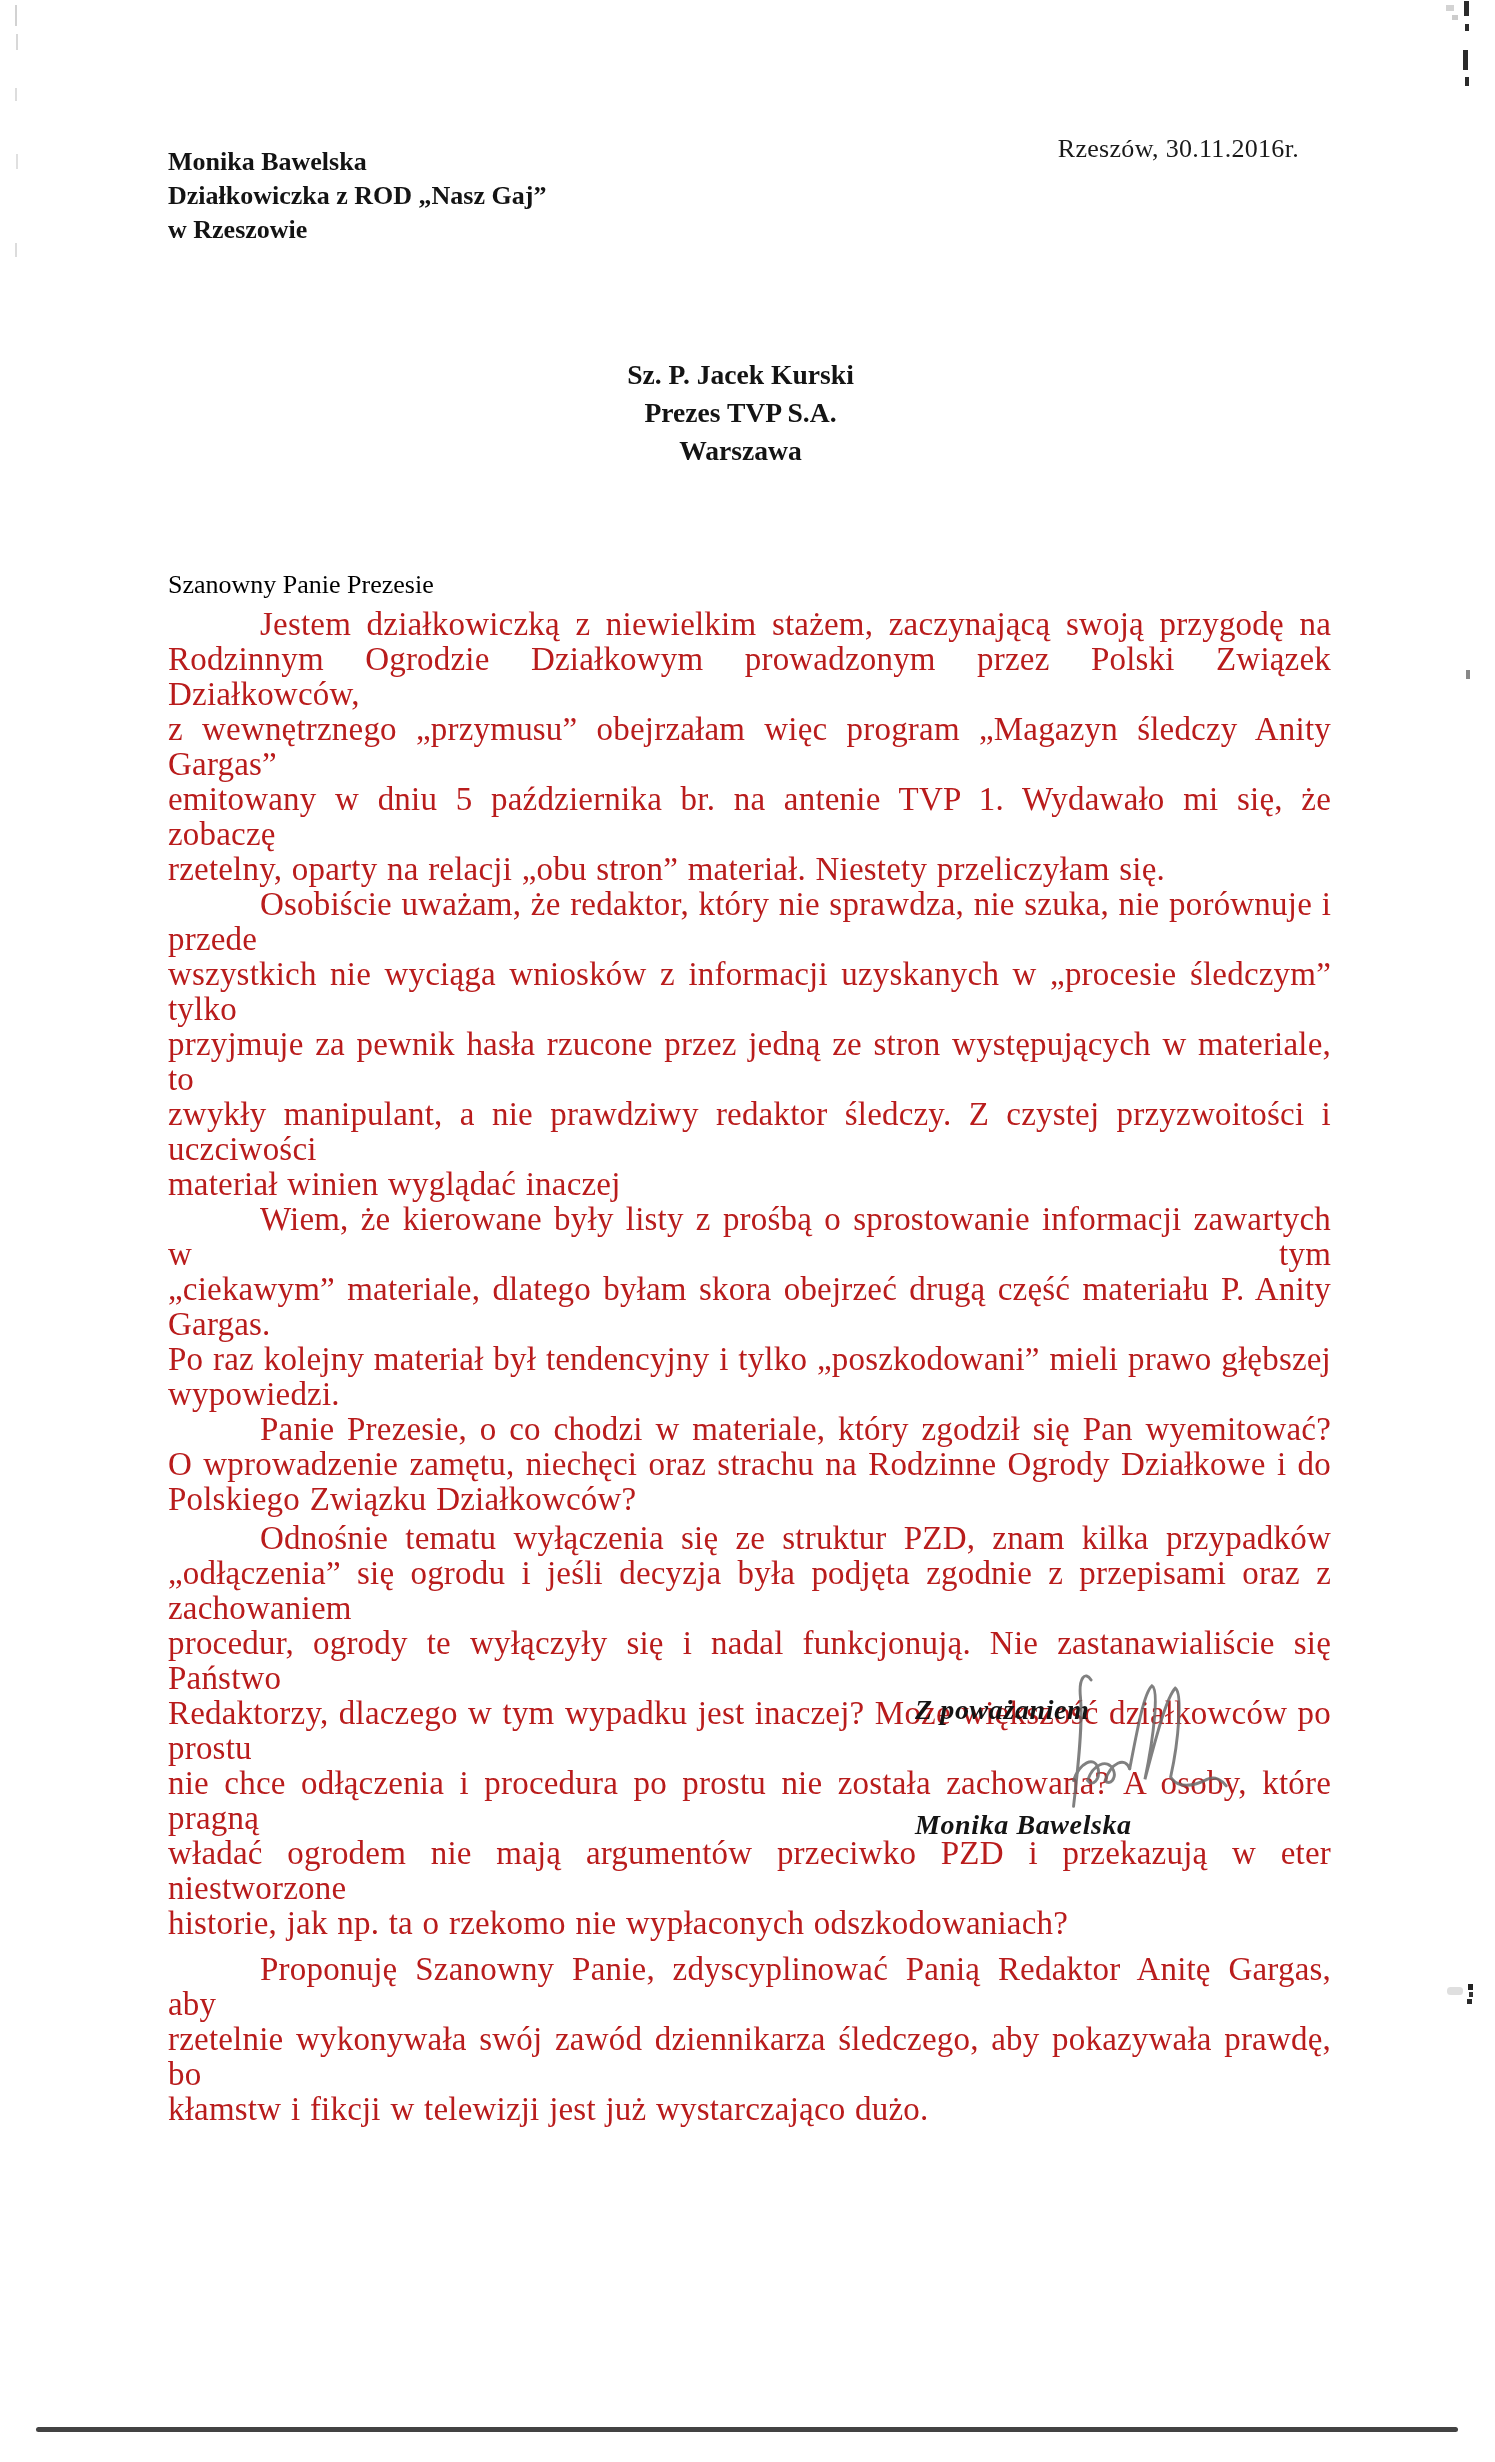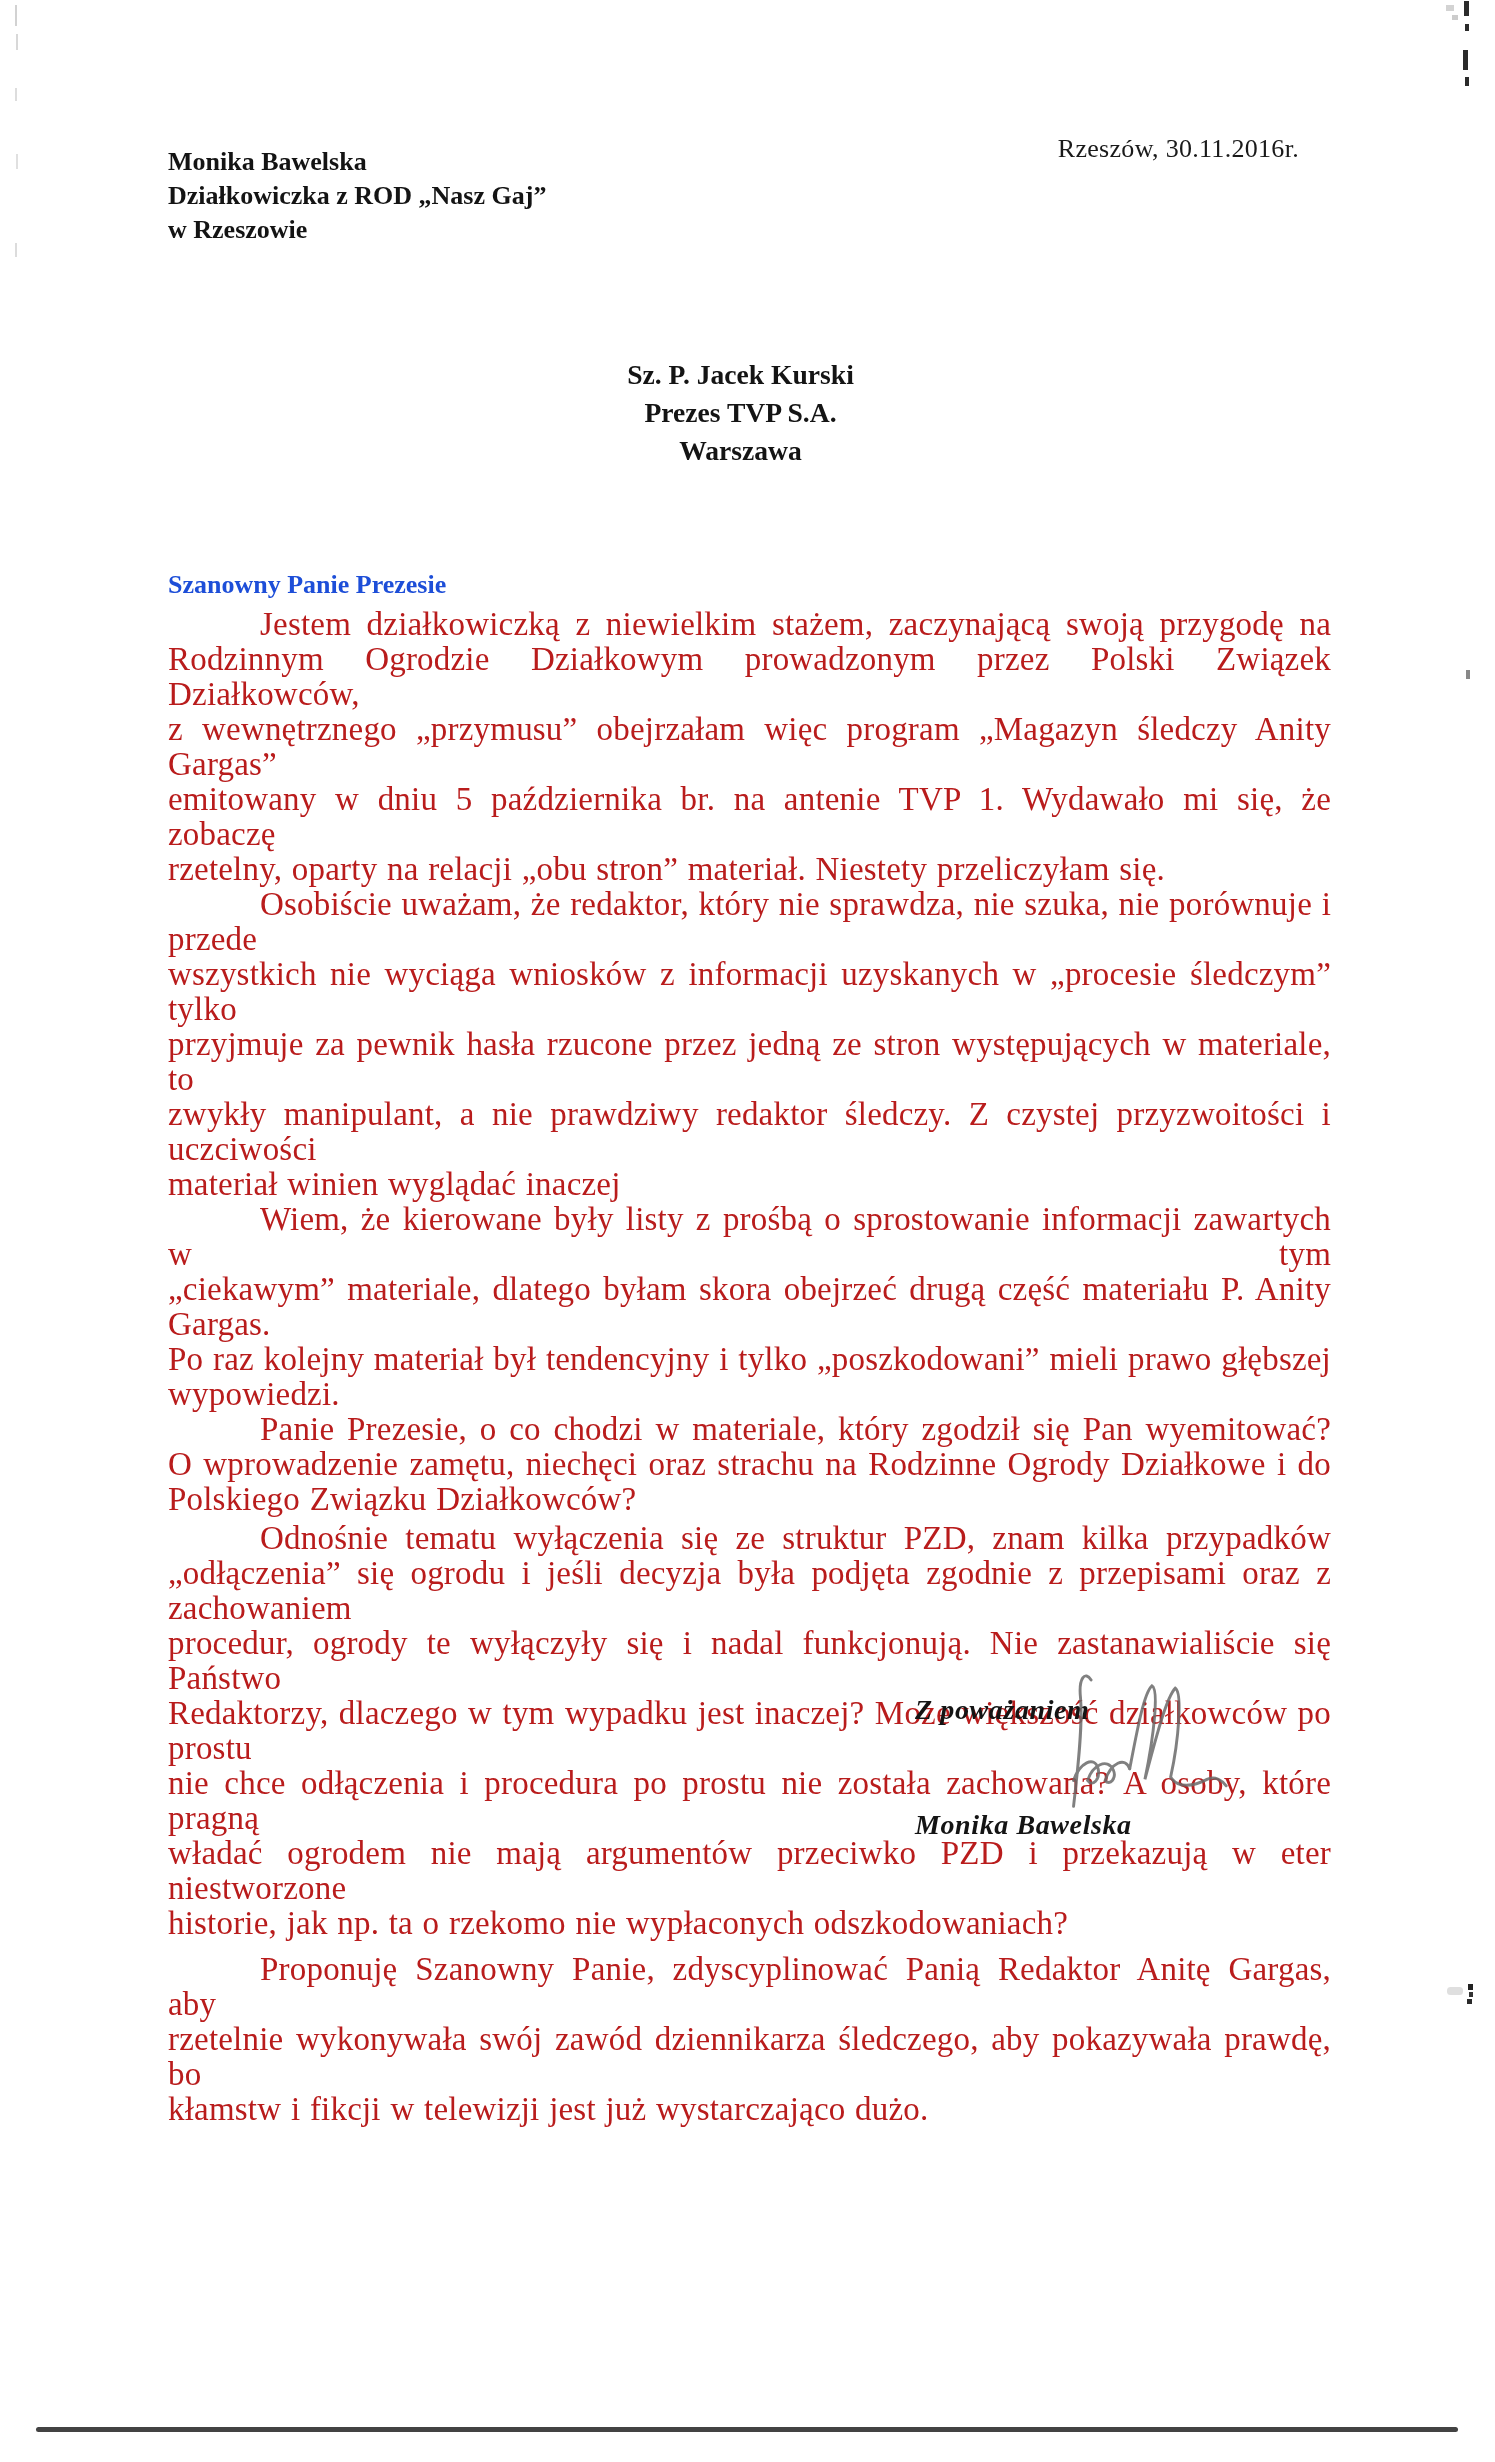--- a/index.html
+++ b/index.html
@@ -42,22 +42,22 @@
     font-size: 27.6px;
     font-weight: bold;
     line-height: 38px;
     color: #141414;
   }
   .salutation {
     position: absolute;
     top: 570px;
     left: 168px;
     font-size: 26px;
-    font-weight: bold;
-    color: #1d4ed8;
+    font-weight: normal;
+    color: #000000;
   }
   .letter-body {
     position: absolute;
     top: 607px;
     left: 168px;
     width: 1163px;
     font-size: 33px;
     line-height: 35px;
     letter-spacing: 0.2px;
     word-spacing: 1.2px;

